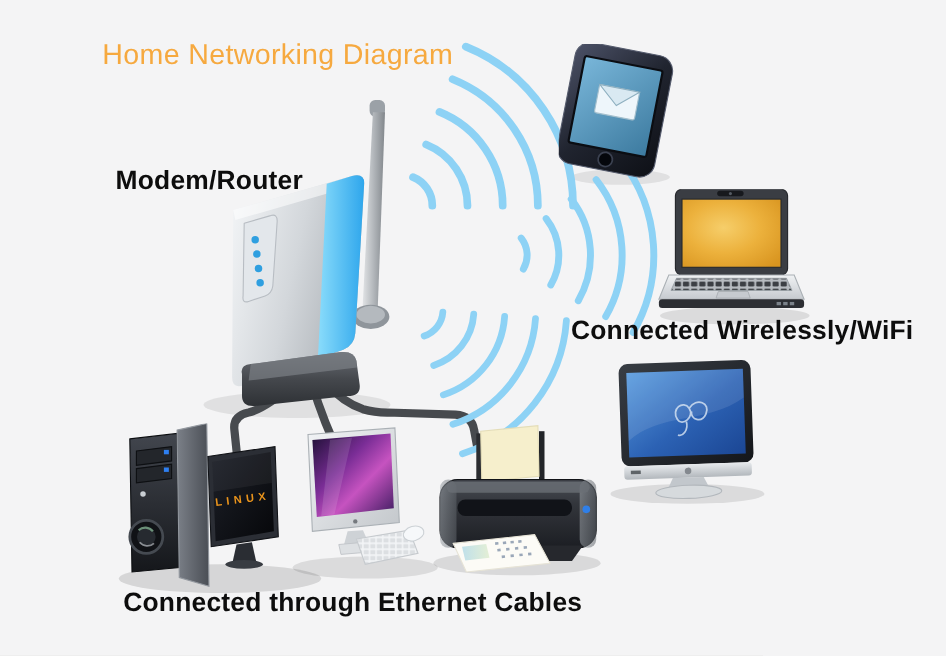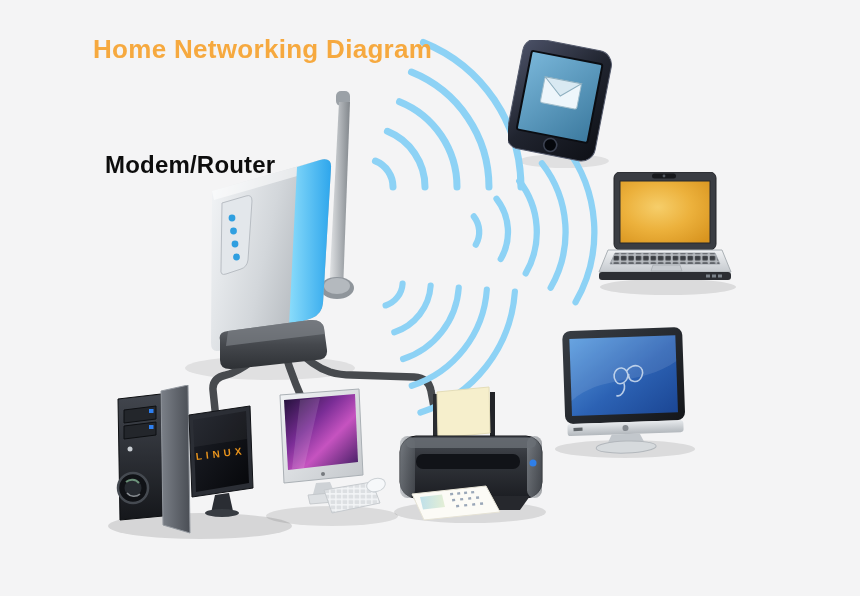--- a/index.html
+++ b/index.html
@@ -1,21 +1,21 @@
 <!DOCTYPE html>
 <html><head>
 <meta charset="utf-8">
 <style>
   html,body{margin:0;padding:0;background:#e9e9e9;}
   #stage{position:relative;width:860px;height:596px;background:#f4f4f5;overflow:hidden;
          font-family:"Liberation Sans",sans-serif;}
   .layer{position:absolute;left:0;top:0;}
   .device{position:absolute;z-index:2;}
   .label{position:absolute;z-index:3;font-weight:700;color:#0d0d0d;font-size:24px;letter-spacing:.2px;white-space:nowrap;}
-  #title{position:absolute;z-index:3;left:93px;top:34px;font-weight:700;font-size:26px;color:#F6A93F;letter-spacing:.3px;white-space:nowrap;}
+  #title{position:absolute;z-index:3;left:93px;top:34px;font-weight:400;font-size:26px;color:#F6A93F;letter-spacing:.3px;white-space:nowrap;}
   svg{display:block;}
 </style>
 </head>
 <body>
 
 <div id="stage">
 
   <svg class="layer" width="860" height="596" viewBox="0 0 860 596" style="z-index:1">
     <defs>
       <g id="wifiWaves" fill="none" stroke="#8DD2F5" stroke-width="7" stroke-linecap="round">
@@ -43,20 +43,22 @@
       <path d="M296,348 Q312,366 330,372 Q340,375 352,375 L414,377 Q429,378 431,391 L434,407"></path>
     </g>
 
     <use href="#wifiWaves" transform="translate(365,187) rotate(-34)"></use>
     <use href="#wifiWaves" transform="translate(454,232) rotate(-4) scale(0.9)"></use>
     <use href="#wifiWaves" transform="translate(378,282) rotate(38) scale(0.88)"></use>
   </svg>
 
   <div id="title">Home Networking Diagram</div>
   <div class="label" style="left:105px;top:151px">Modem/Router</div>
+  <div class="label" style="left:519px;top:287px">Connected Wirelessly/WiFi</div>
+  <div class="label" style="left:112px;top:534px">Connected through Ethernet Cables</div>
 
   <div class="device" style="left:190px;top:88px">
     <svg width="180" height="290" viewBox="0 0 180 290">
       <defs>
         <linearGradient id="antG" x1="0" y1="0" x2="1" y2="0">
           <stop offset="0" stop-color="#e4e6e8"></stop>
             <stop offset=".45" stop-color="#b8bcc0"></stop>
             <stop offset="1" stop-color="#82878c"></stop>
         </linearGradient>
         <linearGradient id="bodyG" x1="0" y1="0" x2="1" y2="0.35">

